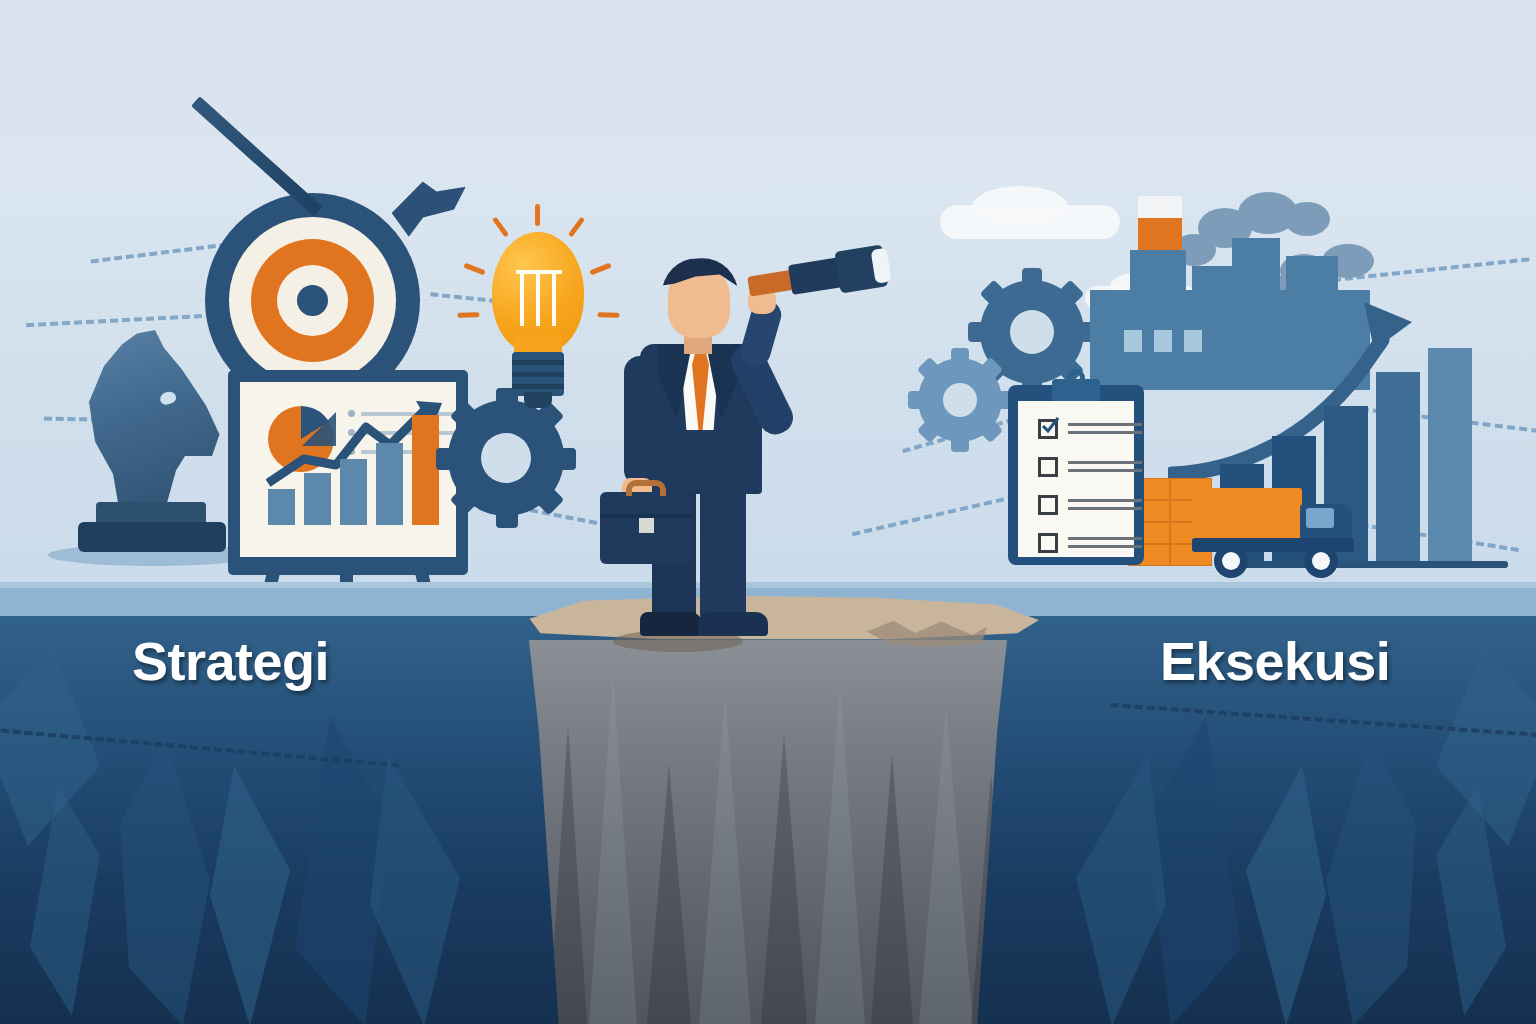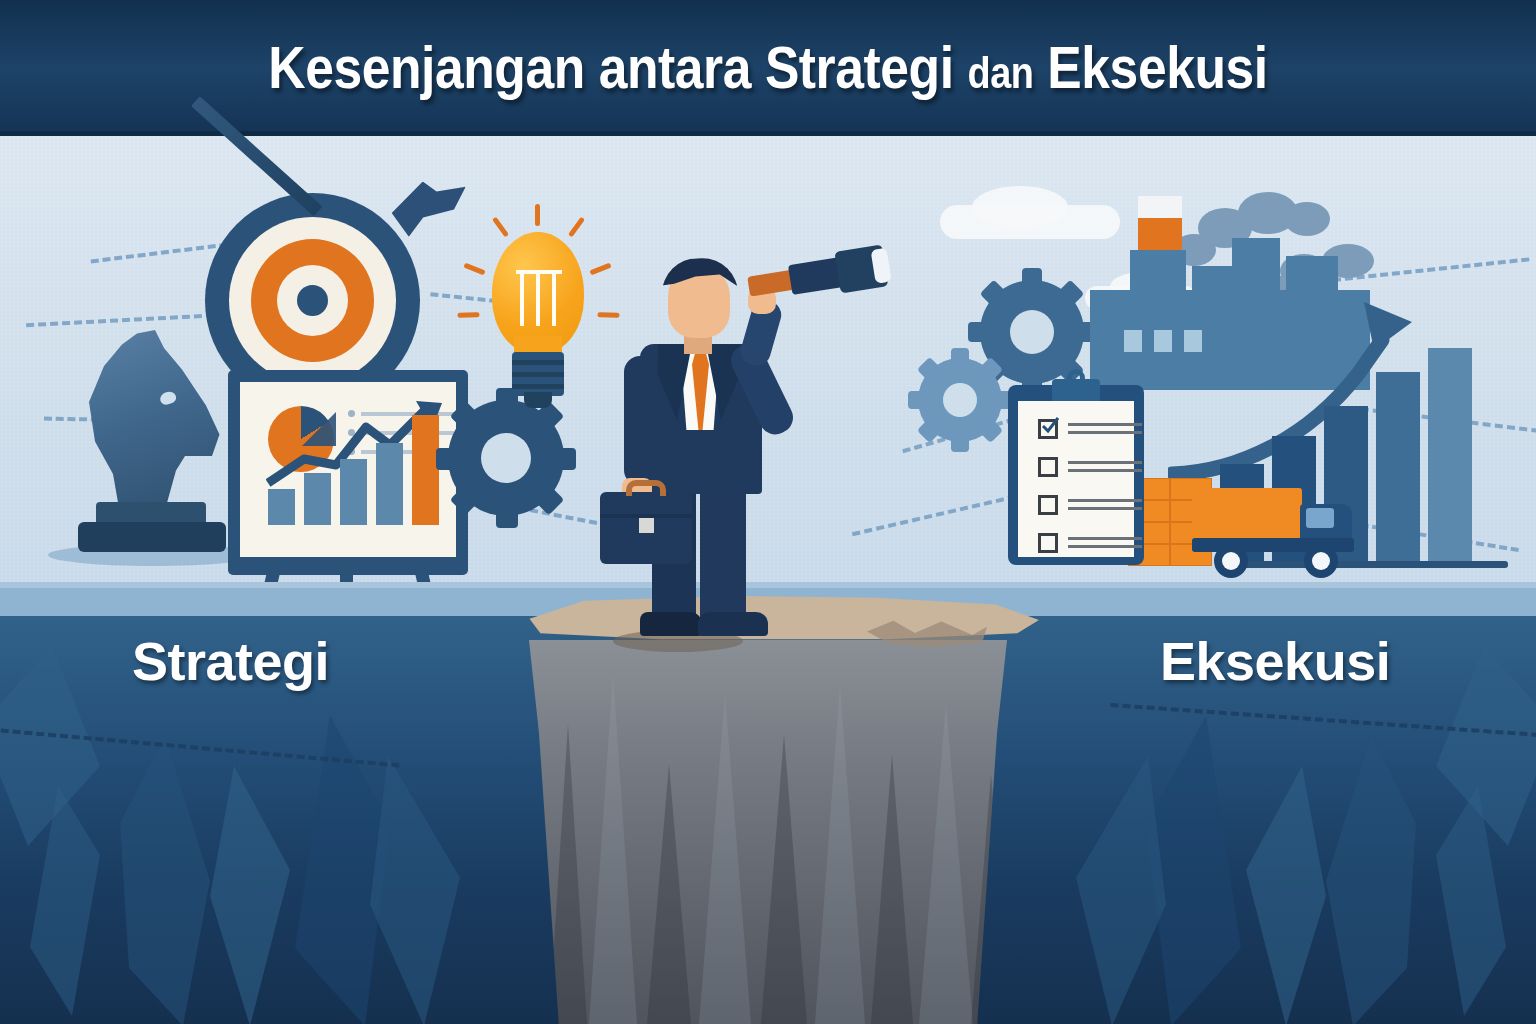--- a/index.html
+++ b/index.html
@@ -262,23 +262,20 @@
   #rchart{left:1218px;top:350px;width:290px;height:230px;}
   #rchart .rb{position:absolute;bottom:18px;width:44px;}
   #rchart .axis{position:absolute;left:0;bottom:12px;width:290px;height:7px;background:#2b5278;border-radius:3px;}
   #rarrow{position:absolute;left:1168px;top:288px;width:290px;height:200px;}
 </style>
 </head>
 <body>
 
 <div id="stage">
 
-  <div class="banner">
-    <div class="banner-title"><span>Kesenjangan antara Strategi </span><span class="small">dan</span><span> Eksekusi</span></div>
-  </div>
 
   <div class="sky">
     <div class="sky-grain"></div>
   </div>
 
   <div class="dash" style="left:90px;top:246px;width:220px;transform:rotate(-7deg);"></div>
   <div class="dash" style="left:26px;top:318px;width:200px;transform:rotate(-3deg);"></div>
   <div class="dash" style="left:44px;top:418px;width:160px;transform:rotate(1deg);"></div>
   <div class="dash" style="left:100px;top:528px;width:220px;transform:rotate(-9deg);"></div>
   <div class="dash" style="left:430px;top:300px;width:150px;transform:rotate(6deg);"></div>

